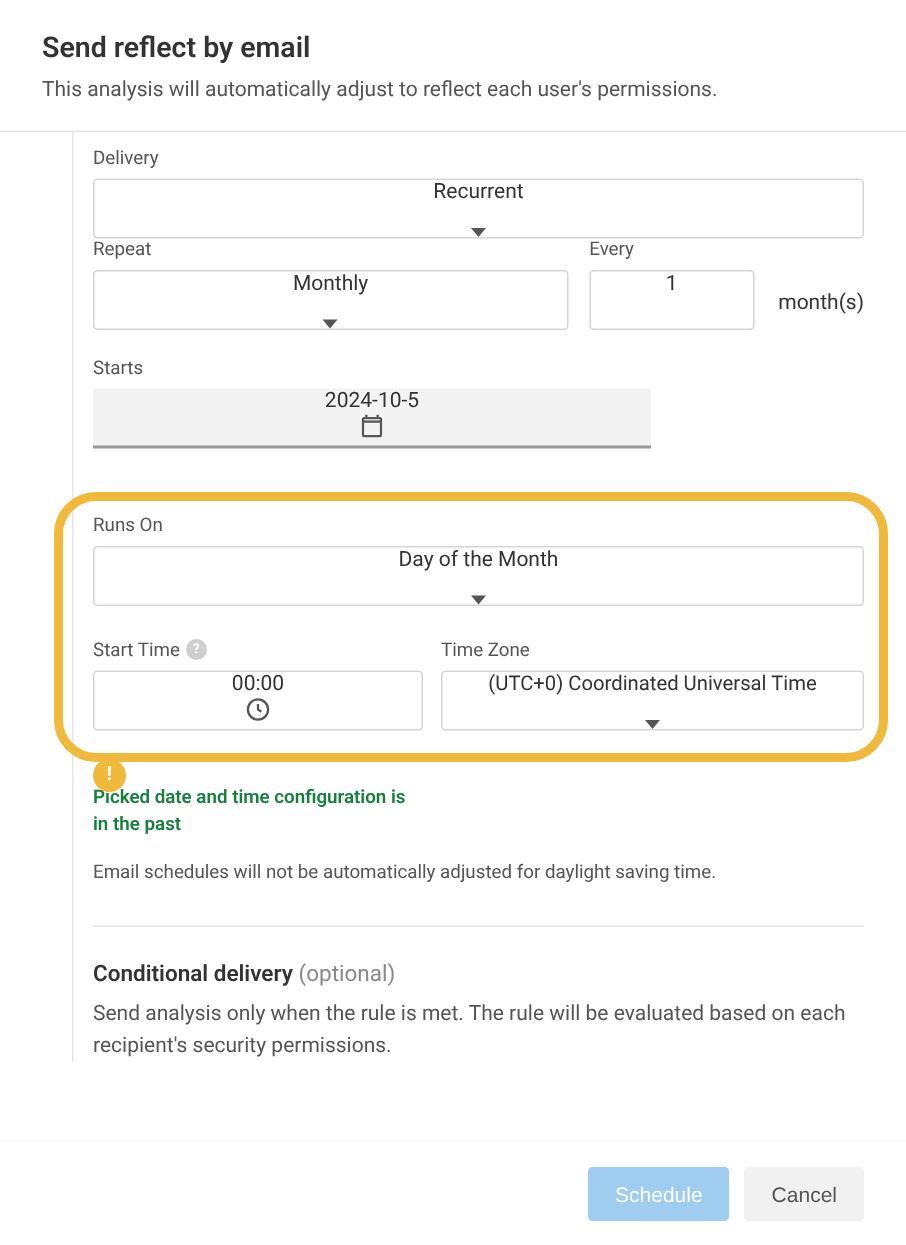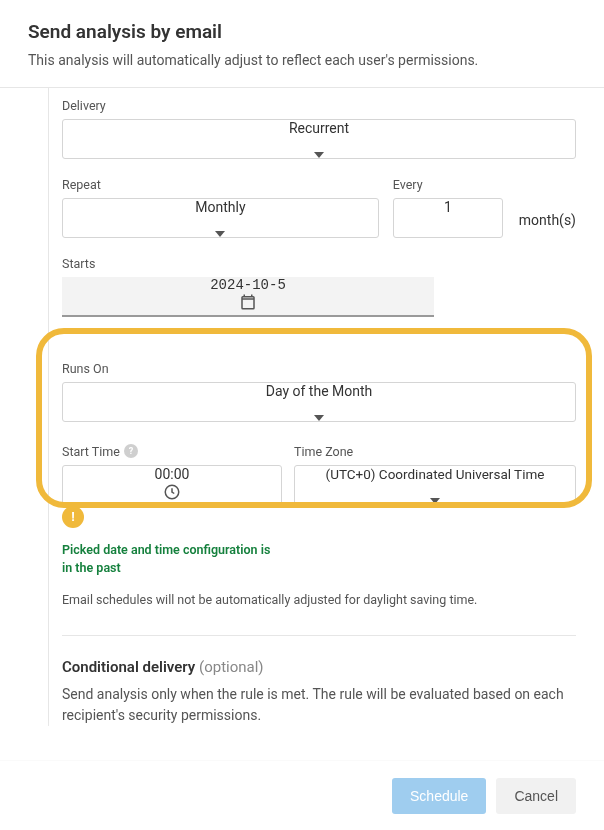--- a/index.html
+++ b/index.html
@@ -109,21 +109,20 @@
     }
     .date-input {
       width: 372px;
       border-radius: 0;
       border-left: none;
       border-right: none;
       border-top: none;
       border-bottom: 2px solid #999;
       background: #f3f3f3;
       padding: 0 12px;
-      font-family: Liberation Mono, monospace;
     }
     .calendar-icon svg { width: 18px; height: 18px; fill: #555; }
     .clock-icon svg { width: 18px; height: 18px; fill: none; stroke: #555; stroke-width: 2; }
     .highlight-box {
       position: absolute;
       left: 36px;
       width: 556px;
       border: 6px solid #f0b93b;
       border-radius: 28px;
       top: 240px;
@@ -221,30 +220,30 @@
     .time-field { width: 220px; }
     .tz-field { flex: 1; }
     .tz-select {
       font-size: 13.5px;
     }
   </style>
 </head>
 <body>
 
 <div class="header">
-  <h1>Send analysis by email</h1>
+  <h1>Send reflect by email</h1>
   <p>This analysis will automatically adjust to reflect each user's permissions.</p>
 </div>
 
 <div class="content">
   <div class="rail"></div>
 
   <div class="section">
 
-    <div class="field grow" style="margin-bottom:18px;justify-content:center;">
+    <div class="field grow" style="justify-content:center;">
       <div class="field-label">Delivery</div>
       <div class="select">
         <span>Recurrent</span>
         <span class="caret"></span>
       </div>
     </div>
 
     <div class="row">
       <div class="field grow">
         <div class="field-label">Repeat</div>

